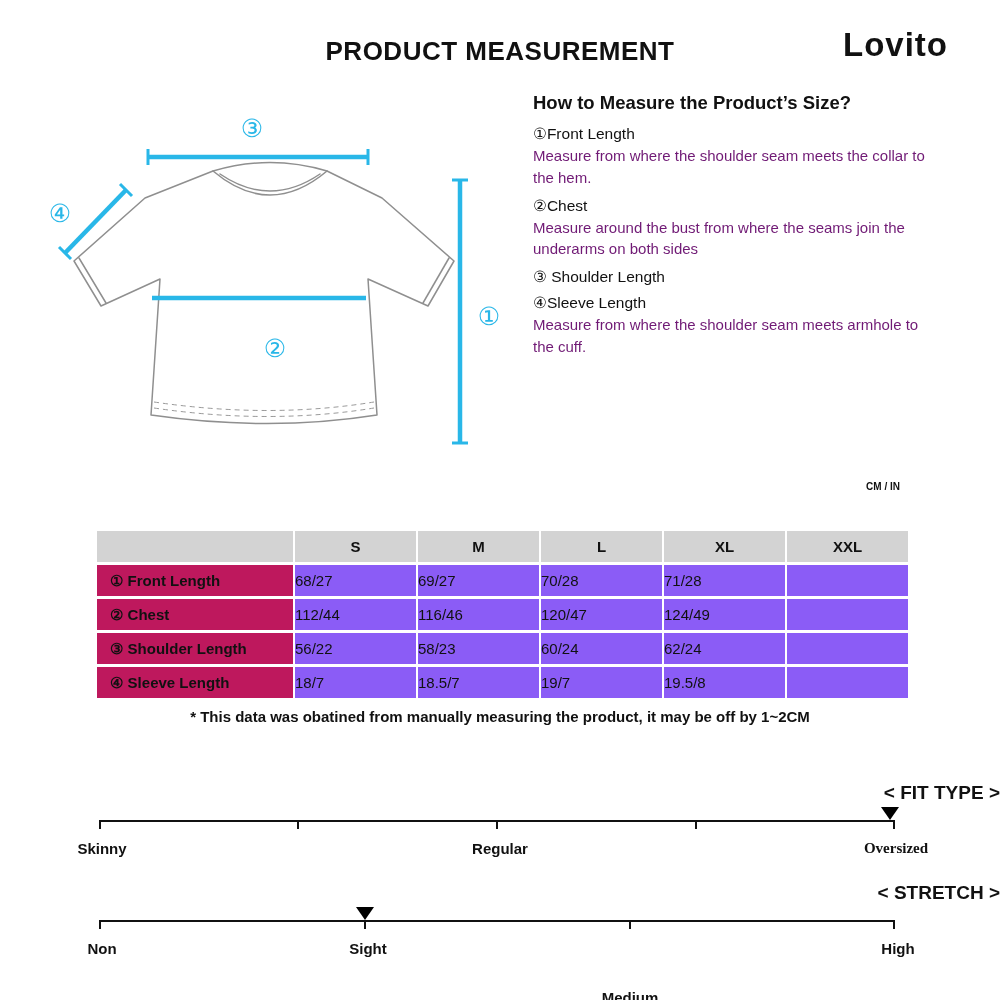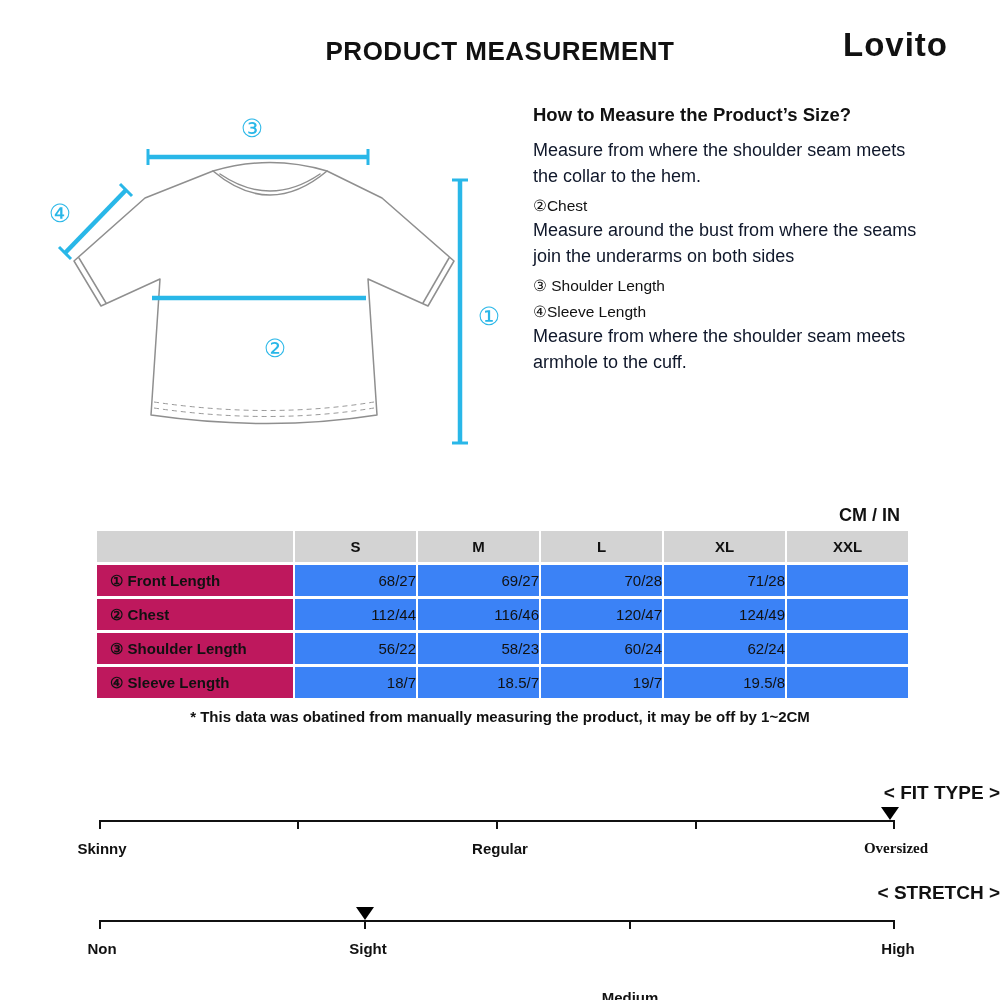--- a/index.html
+++ b/index.html
@@ -16,35 +16,35 @@
     position:absolute; top:26px; right:52px; font-size:33px; font-weight:bold; letter-spacing:1px;
   }
   
   .diagram { position:absolute; left:30px; top:95px; }
   .shirt { stroke:#8f8f8f; stroke-width:1.5; fill:none; stroke-linejoin:round; stroke-linecap:round; }
   .stitch { stroke:#9a9a9a; stroke-width:1; fill:none; stroke-dasharray:5 4; }
   .meas { stroke:#29b7e8; stroke-width:4.5; fill:none; stroke-linecap:butt; }
   .meascap { stroke:#29b7e8; stroke-width:3; fill:none; }
   .measlabel { fill:#29b7e8; font-size:25px; font-family:"Liberation Sans", sans-serif; }
   
-  .howto { position:absolute; left:533px; top:104px; width:394px; }
+  .howto { position:absolute; left:533px; top:92px; width:394px; }
   .howto-title { font-size:18.5px; font-weight:bold; margin-bottom:11px; }
   .howto-head { font-size:15.5px; color:#111; margin-top:8px; }
-  .howto-body { font-size:18px; color:#0f172a; line-height:1.45; margin-top:2px; }
+  .howto-body { font-size:15px; color:#701a75; line-height:1.45; margin-top:2px; }
   
-  .unit { position:absolute; top:505px; right:100px; font-size:18px; font-weight:bold; }
+  .unit { position:absolute; top:481px; right:100px; font-size:10px; font-weight:bold; }
   .size-table {
     position:absolute; left:97px; top:531px;
     display:grid; grid-template-columns:196px repeat(5,121px);
     column-gap:2px; row-gap:3px;
   }
   .size-table > div { height:31px; line-height:31px; font-size:15px; }
   .th { background:#d3d3d3; font-weight:bold; text-align:center; }
   .rl { background:#be185d; font-weight:bold; padding-left:13px; }
-  .td { background:#3b82f6; text-align:right; }
+  .td { background:#8b5cf6; text-align:left; }
   .footnote {
     position:absolute; top:708px; left:0; width:100%; text-align:center;
     font-weight:bold; font-size:15px;
   }
   
   .scale-title { position:absolute; left:0; width:100%; text-align:right; font-weight:bold; font-size:19px; }
   .axis { position:absolute; left:100px; width:795px; height:2px; background:#111; }
   .tick { position:absolute; width:2px; height:9px; background:#111; }
   .marker {
     position:absolute; width:0; height:0;
@@ -95,20 +95,21 @@
     <g>
       <line class="meas" x1="430" y1="85" x2="430" y2="348"></line>
       <line class="meascap" x1="422" y1="85" x2="438" y2="85"></line>
       <line class="meascap" x1="422" y1="348" x2="438" y2="348"></line>
       <text class="measlabel" x="459" y="230" text-anchor="middle">①</text>
     </g>
   </svg>
 
   <div class="howto">
     <div class="howto-title">How to Measure the Product’s Size?</div>
+    <div class="howto-head">①Front Length</div>
     <div class="howto-body">Measure from where the shoulder seam meets the collar to the hem.</div>
     <div class="howto-head">②Chest</div>
     <div class="howto-body">Measure around the bust from where the seams join the underarms on both sides</div>
     <div class="howto-head">③ Shoulder Length</div>
     <div class="howto-head">④Sleeve Length</div>
     <div class="howto-body">Measure from where the shoulder seam meets armhole to the cuff.</div>
   </div>
 
   <div class="unit">CM / IN</div>
 

